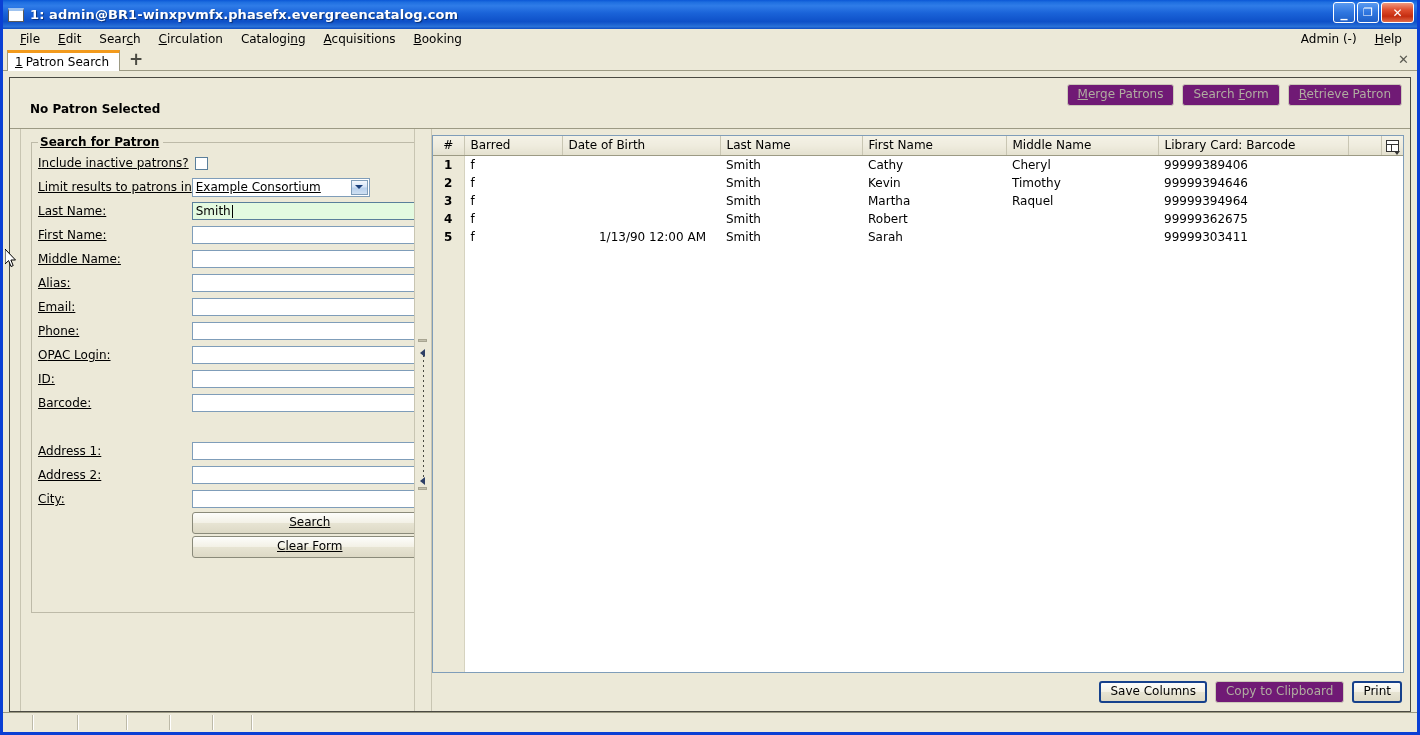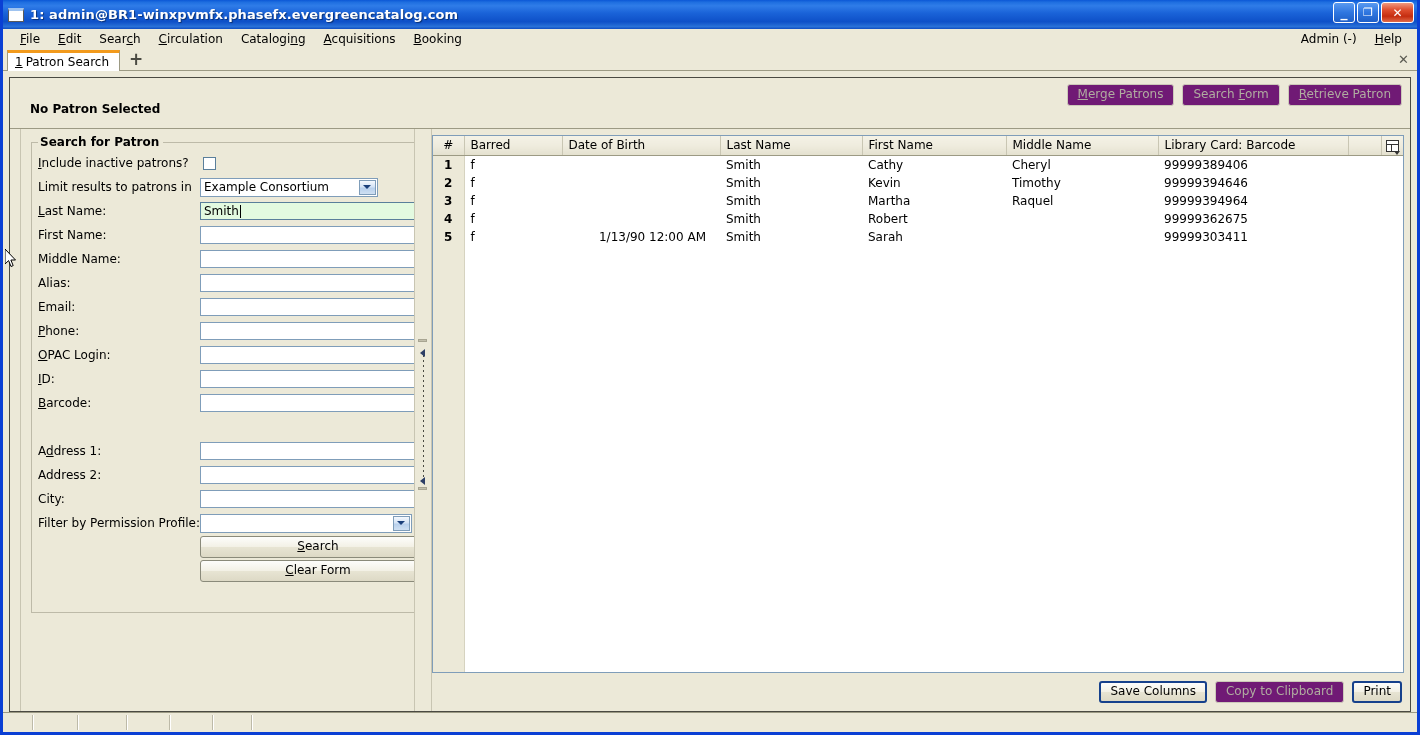--- a/index.html
+++ b/index.html
@@ -251,20 +251,21 @@
     box-sizing: border-box;
     overflow: hidden;
   }
   fieldset.search-box {
     border: 1px solid #bdbaa8;
     margin: 0;
     padding: 2px 6px 8px 6px;
     box-sizing: border-box;
     width: 386px;
     height: 478px;
+    text-decoration: underline;
   }
   fieldset.search-box legend {
     font-size: 12px;
     font-weight: bold;
     padding: 0 4px 0 2px;
   }
   table.formtab {
     border-collapse: collapse;
     width: 100%;
   }
@@ -684,31 +685,20 @@
                 </tr>
                 <tr>
                   <td class="fl">Address 2:</td>
                   <td><input class="txt" type="text" readonly="" value="" style=""></td>
                 </tr>
                 <tr>
                   <td class="fl">City:</td>
                   <td><input class="txt" type="text" readonly="" value="" style=""></td>
                 </tr>
                 <tr>
-                  <td class="fl">Filter by Permission Profile:</td>
-                  <td>
-                    <div class="combo wide">
-                      <span></span>
-                      <span class="combo-arrow">
-                            <i></i>
-                          </span>
-                    </div>
-                  </td>
-                </tr>
-                <tr>
                   <td class="fl"></td>
                   <td>
                     <div class="btn btn-full"><span class="ul">S</span>earch</div>
                   </td>
                 </tr>
                 <tr>
                   <td class="fl"></td>
                   <td>
                     <div class="btn btn-full"><span class="ul">C</span>lear Form</div>
                   </td>

